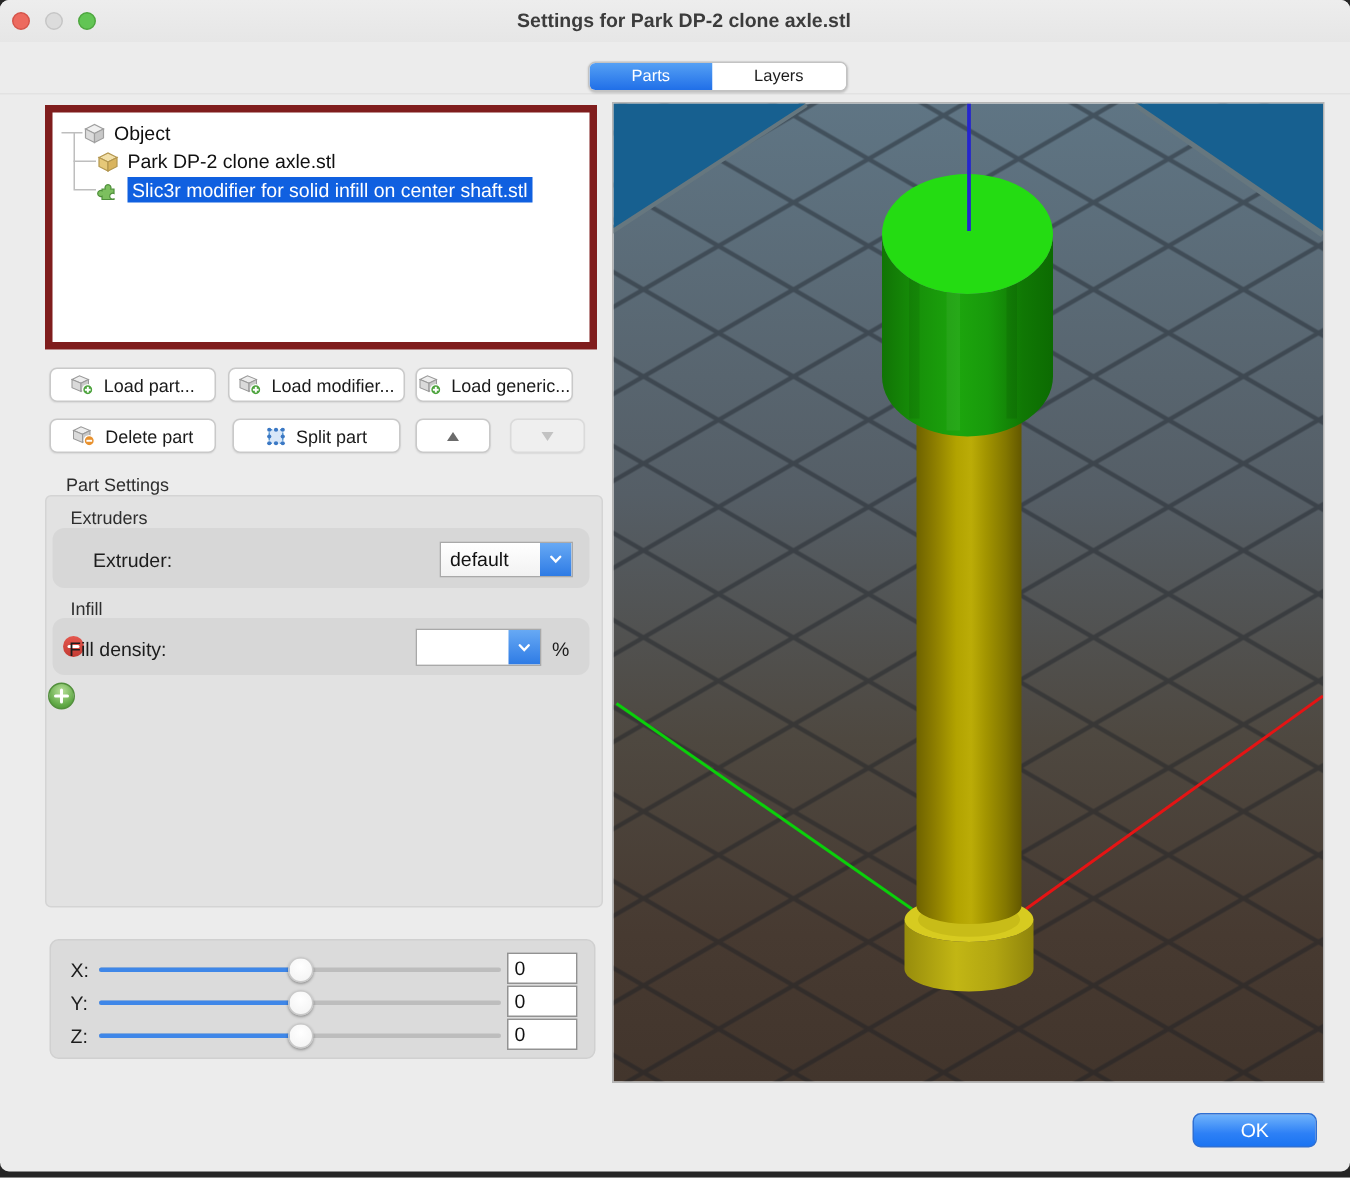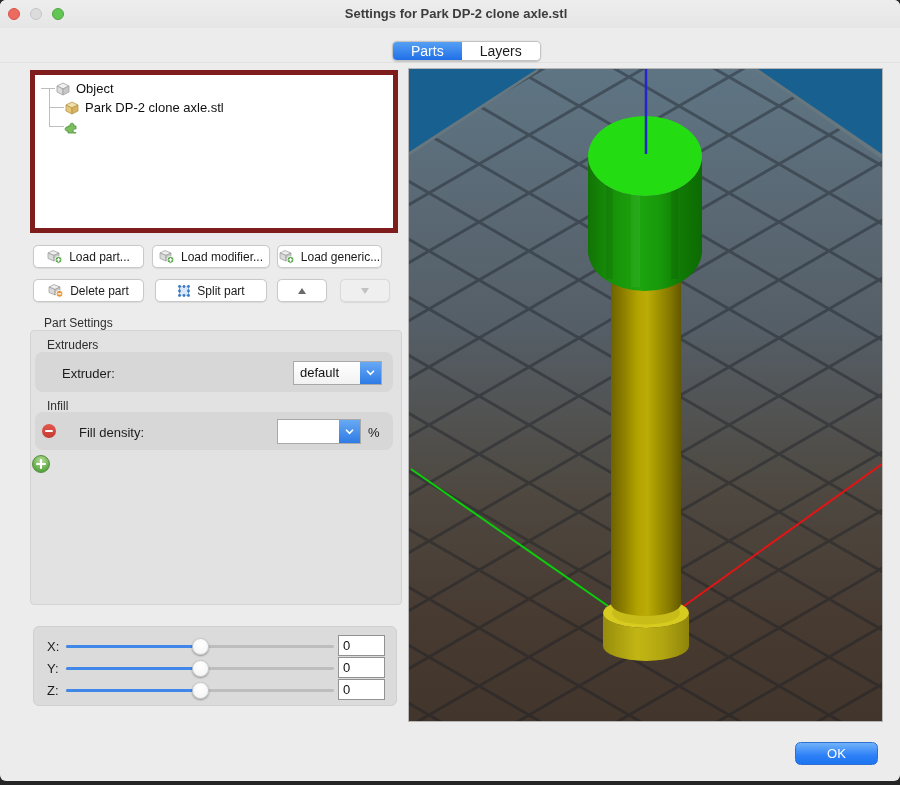--- a/index.html
+++ b/index.html
@@ -17,21 +17,21 @@
   .tl { position:absolute; top:8px; width:12px; height:12px; border-radius:50%; }
   .tl-red   { left:8px;  background:#ED6A5F; border:0.5px solid #D5554B; }
   .tl-min   { left:30px; background:#DCDCDC; border:0.5px solid #C6C6C6; }
   .tl-green { left:52px; background:#62C554; border:0.5px solid #4EA73F; }
 
   
   .notebook-line { position:absolute; left:0; top:62px; width:100%; height:1px; background:#E2E2E2; }
   .tabs { position:absolute; left:392px; top:41px; height:20px; display:flex;
           border:1px solid #C3C3C3; border-radius:5px; overflow:hidden; background:#fff;
           box-shadow:0 0.5px 1.5px rgba(0,0,0,0.18); }
-  .tab { height:100%; padding:0 18px; font-size:14px; line-height:18px; color:#1c1c1c; background:#fff; }
+  .tab { height:100%; padding:0 28px; font-size:11px; line-height:18px; color:#1c1c1c; background:#fff; }
   .tab.active { background:linear-gradient(#55A0F4,#206FE8); color:#fff; }
 
   
   .tree-panel { position:absolute; left:30px; top:70px; width:368px; height:163px;
                 background:#fff; border:5px solid #7f1d1d; }
   .tree-row { position:absolute; height:19px; display:flex; align-items:center; font-size:13px; color:#101010; }
   .tree-line { position:absolute; background:#BEBEBE; }
   .tree-icon { width:16px; height:16px; display:inline-block; }
   .tree-label { margin-left:5px; white-space:nowrap; }
   .tree-label.selected { background:#1060E0; color:#fff; padding:1px 3px; }
@@ -137,20 +137,21 @@
       </span>
       <span class="tree-label">Park DP-2 clone axle.stl</span>
     </div>
 
     <div class="tree-row" style="left:29px; top:42px;">
       <span class="tree-icon">
         <svg width="16" height="16" viewBox="0 0 16 16">
           <path d="M4,7 h2.2 a2,2 0 1 1 3.6,0 H12 v3 a2,2 0 1 0 0,3.6 V14 H4 v-2.2 a2,2 0 1 1 0,-3.6 Z" fill="#7CBF5E" stroke="#4E8F3A" stroke-width="0.8"></path>
         </svg>
       </span>
+      <span class="tree-label selected">Slic3r modifier for solid infill on center shaft.stl</span>
     </div>
   </div>
 
   <button class="btn" style="left:33px; top:245px; width:111px;">
     <span class="bicon">
       <svg width="16" height="15" viewBox="0 0 16 15">
         <polygon points="1,4 6,1.5 12,4 7,6.5" fill="#EDEDED" stroke="#999" stroke-width="0.7"></polygon>
         <polygon points="1,4 7,6.5 7,12 1,9.5" fill="#DADADA" stroke="#999" stroke-width="0.7"></polygon>
         <polygon points="7,6.5 12,4 12,9.5 7,12" fill="#C9C9C9" stroke="#999" stroke-width="0.7"></polygon>
         <circle cx="11.5" cy="10.8" r="3.4" fill="#4CA33C" stroke="#fff" stroke-width="0.9"></circle>
@@ -237,21 +238,21 @@
     <span class="drop">
       <svg width="9" height="6" viewBox="0 0 9 6">
           <path d="M1.5 1.2 L4.5 4.4 L7.5 1.2" stroke="#fff" stroke-width="1.6" fill="none" stroke-linecap="round"></path>
         </svg>
     </span>
   </div>
 
   <div class="section-label" style="left:47px; top:399px;">Infill</div>
   <div class="inner-box" style="left:35px; top:412px; width:358px; height:38px;"></div>
   <span class="minus-icon" style="left:42px; top:424px;"></span>
-  <div class="ctl-label" style="left:79px; top:425px;">Fill density:</div>
+  <div class="ctl-label" style="left:46px; top:425px;">Fill density:</div>
   <div class="combo editable" style="left:277px; top:419px; width:84px; height:25px;">
     <span class="val">100</span>
     <span class="drop">
       <svg width="9" height="6" viewBox="0 0 9 6">
           <path d="M1.5 1.2 L4.5 4.4 L7.5 1.2" stroke="#fff" stroke-width="1.6" fill="none" stroke-linecap="round"></path>
         </svg>
     </span>
   </div>
   <div class="ctl-label" style="left:368px; top:425px;">%</div>
 

